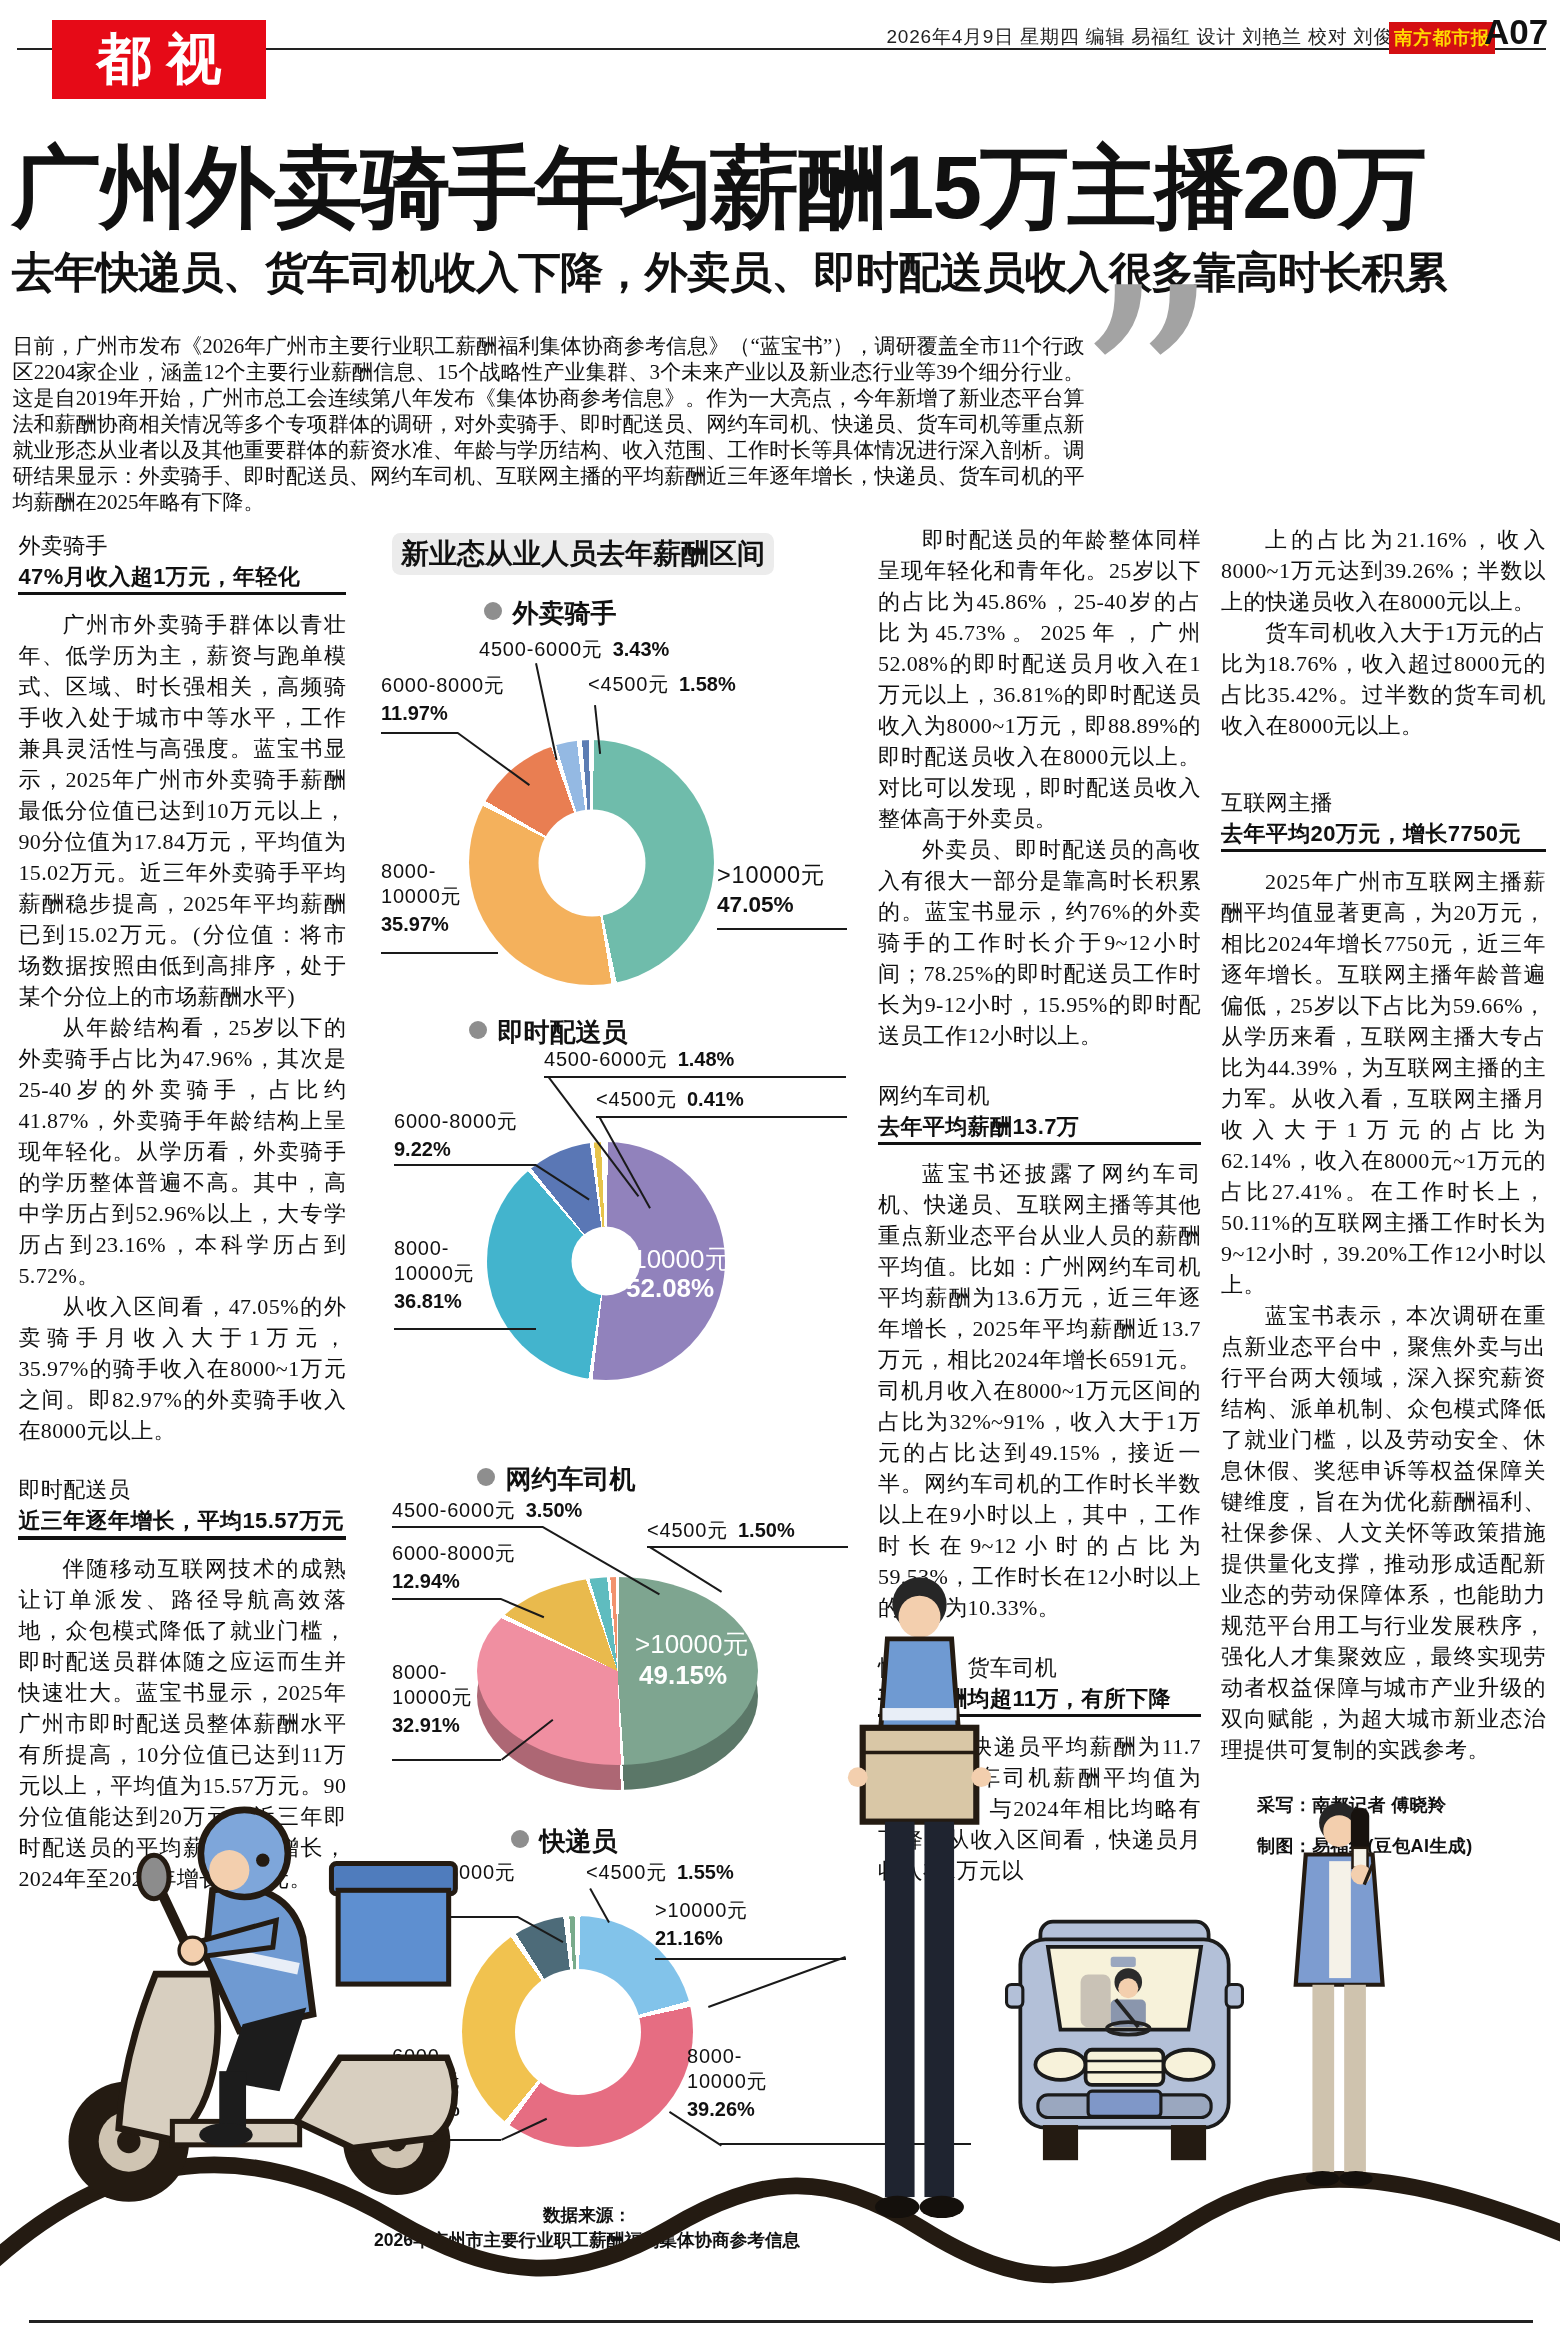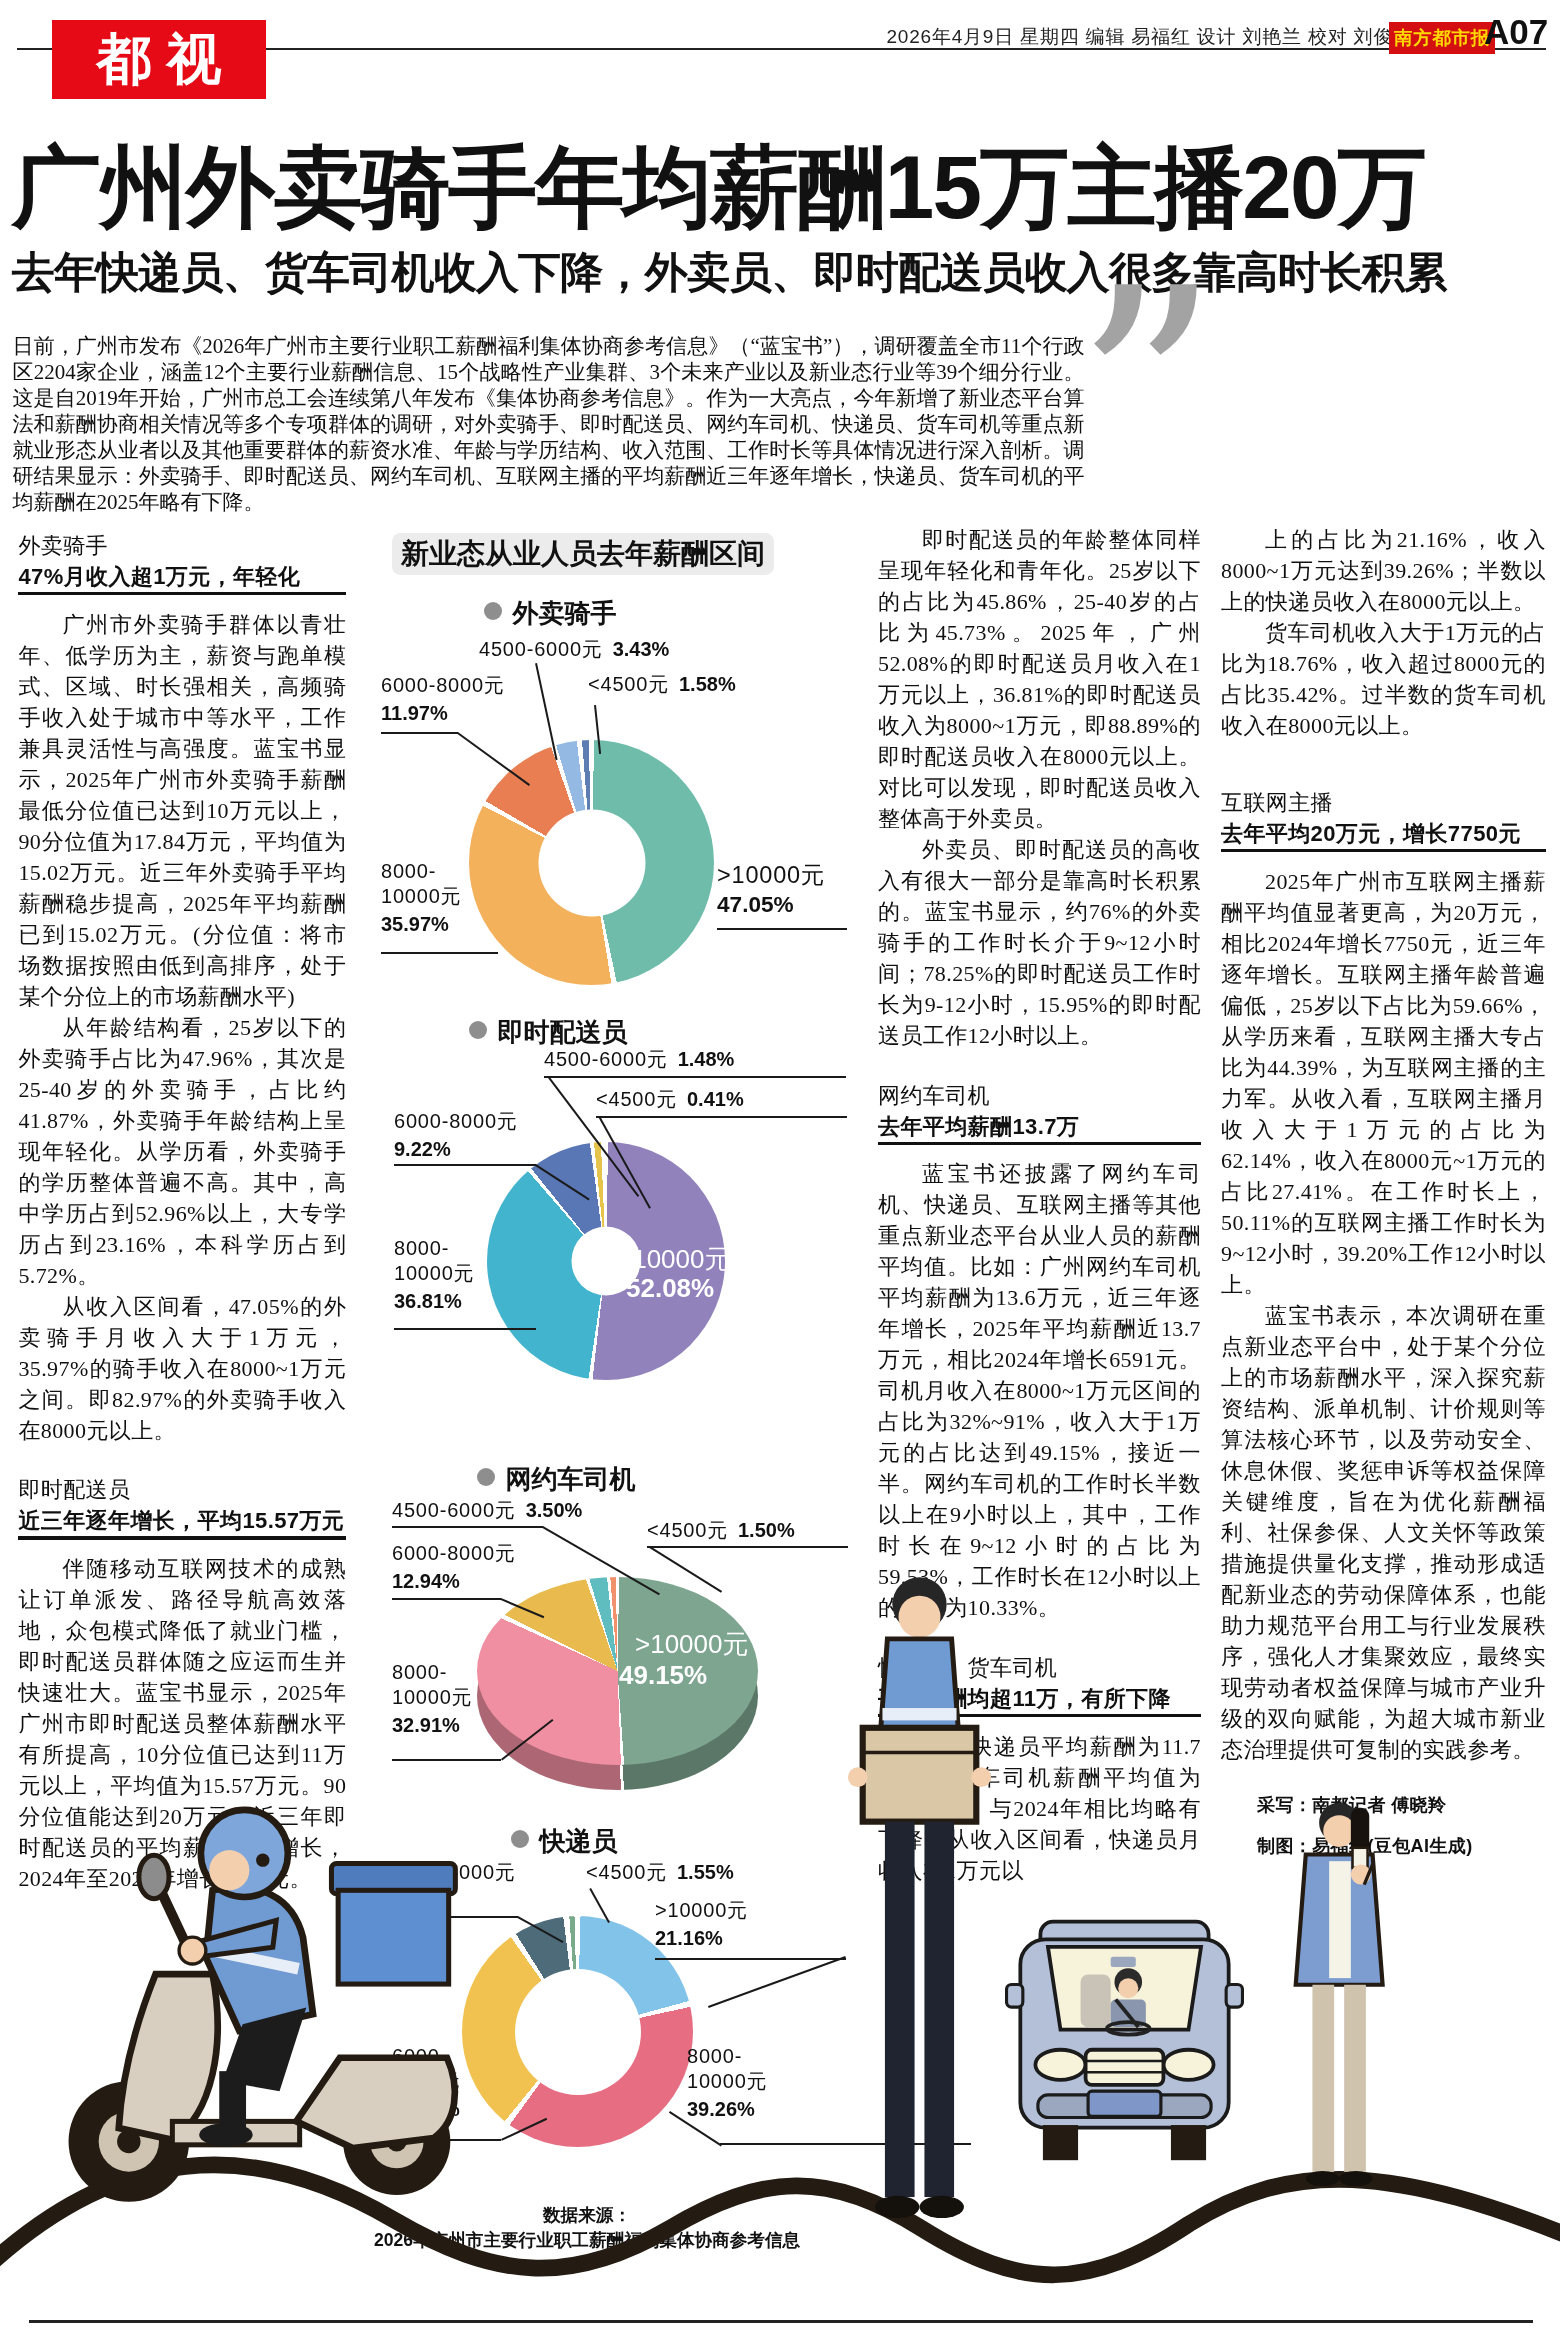--- a/index.html
+++ b/index.html
@@ -110,21 +110,21 @@
   </div>
 
   <div class="col body" style="left:1221px;width:325px;top:524px;">
     <p>上的占比为21.16%，收入8000~1万元达到39.26%；半数以上的快递员收入在8000元以上。</p>
     <p>货车司机收入大于1万元的占比为18.76%，收入超过8000元的占比35.42%。过半数的货车司机收入在8000元以上。</p>
     <div class="sect" style="margin-top:46px;">
       <p class="kicker" style="text-indent:0;">互联网主播</p>
       <p class="sechead" style="text-indent:0;font-family:'Liberation Sans',sans-serif;">去年平均20万元，增长7750元</p>
       <div class="secrule"></div>
       <p>2025年广州市互联网主播薪酬平均值显著更高，为20万元，相比2024年增长7750元，近三年逐年增长。互联网主播年龄普遍偏低，25岁以下占比为59.66%，从学历来看，互联网主播大专占比为44.39%，为互联网主播的主力军。从收入看，互联网主播月收入大于1万元的占比为62.14%，收入在8000元~1万元的占比27.41%。在工作时长上，50.11%的互联网主播工作时长为9~12小时，39.20%工作12小时以上。</p>
-      <p>蓝宝书表示，本次调研在重点新业态平台中，处于某个分位上的市场薪酬水平，深入探究薪资结构、派单机制、计价规则等算法核心环节，以及劳动安全、休息休假、奖惩申诉等权益保障关键维度，旨在为优化薪酬福利、社保参保、人文关怀等政策措施提供量化支撑，推动形成适配新业态的劳动保障体系，也能助力规范平台用工与行业发展秩序，强化人才集聚效应，最终实现劳动者权益保障与城市产业升级的双向赋能，为超大城市新业态治理提供可复制的实践参考。</p>
+      <p>蓝宝书表示，本次调研在重点新业态平台中，聚焦外卖与出行平台两大领域，深入探究薪资结构、派单机制、众包模式降低了就业门槛，以及劳动安全、休息休假、奖惩申诉等权益保障关键维度，旨在为优化薪酬福利、社保参保、人文关怀等政策措施提供量化支撑，推动形成适配新业态的劳动保障体系，也能助力规范平台用工与行业发展秩序，强化人才集聚效应，最终实现劳动者权益保障与城市产业升级的双向赋能，为超大城市新业态治理提供可复制的实践参考。</p>
     </div>
     <div class="byline" style="margin-top:25px;">
       <p>采写：南都记者 傅晓羚</p>
       <p>制图：易福红(豆包AI生成)</p>
     </div>
   </div>
 
   <div class="panel-title">新业态从业人员去年薪酬区间</div>
 
   <div class="legend" style="left:484px;top:596px;">
@@ -196,21 +196,21 @@
   <div class="clabel" style="left:647px;top:1518px;">
     <span class="rng">&lt;4500元</span><span class="pct">1.50%</span>
   </div>
   <div class="clabel stack" style="left:392px;top:1541px;width:142px;">
     <span class="rng">6000-8000元</span><span class="pct">12.94%</span>
   </div>
   <div class="clabel stack" style="left:392px;top:1660px;width:84px;">
     <span class="rng">8000-10000元</span><span class="pct">32.91%</span>
   </div>
   <div class="inlab" style="left:635px;top:1627px;"><span>&gt;10000元</span></div>
-  <div class="inlab" style="left:619px;top:1660px;"><span class="pct">49.15%</span></div>
+  <div class="inlab" style="left:639px;top:1660px;"><span class="pct">49.15%</span></div>
   <div class="u" style="left:392px;top:1526px;width:151px;"></div>
   <div class="ldr" style="left:543px;top:1526px;width:135px;transform:rotate(30deg);"></div>
   <div class="u" style="left:647px;top:1546px;width:201px;"></div>
   <div class="ldr" style="left:650px;top:1546px;width:85px;transform:rotate(32deg);"></div>
   <div class="u" style="left:392px;top:1598px;width:109px;"></div>
   <div class="ldr" style="left:501px;top:1598px;width:47px;transform:rotate(23deg);"></div>
   <div class="u" style="left:392px;top:1759px;width:109px;"></div>
   <div class="ldr" style="left:501px;top:1759px;width:65px;transform:rotate(-38deg);"></div>
 
   <div class="legend" style="left:511px;top:1824px;">

